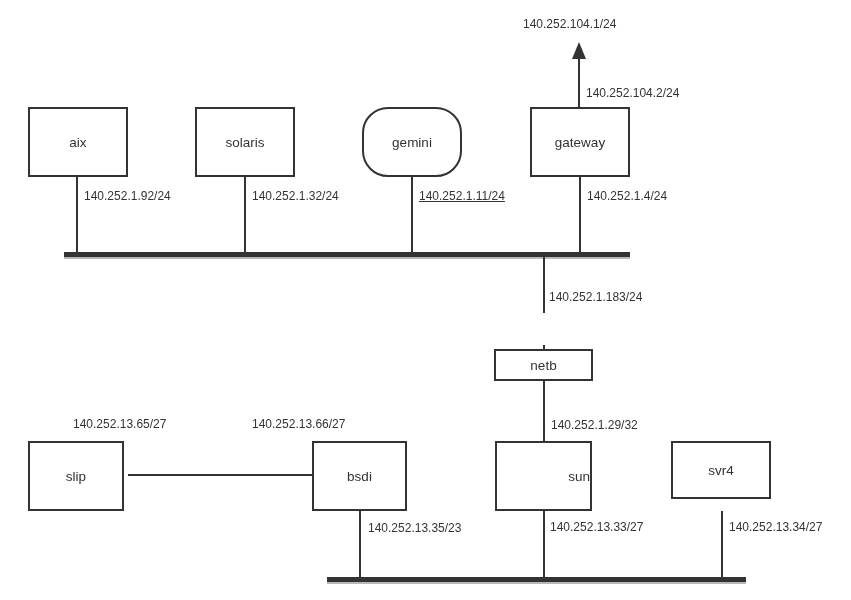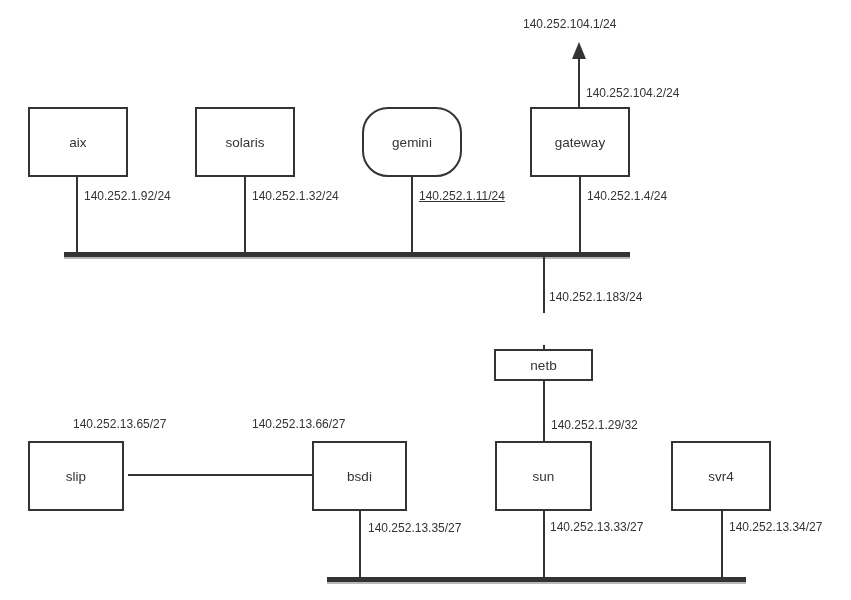--- a/index.html
+++ b/index.html
@@ -64,22 +64,22 @@
     z-index: 2;
   }
   
   #box-aix     { left: 28px;  top: 107px; width: 100px; height: 70px; }
   #box-solaris { left: 195px; top: 107px; width: 100px; height: 70px; }
   #box-gemini  { left: 362px; top: 107px; width: 100px; height: 70px; border-radius: 26px; }
   #box-gateway { left: 530px; top: 107px; width: 100px; height: 70px; }
   #box-netb    { left: 494px; top: 313px; width: 99px;  height: 32px; margin-top: 36px; }
   #box-slip    { left: 28px;  top: 441px; width: 96px; height: 70px; }
   #box-bsdi    { left: 312px; top: 441px; width: 95px;  height: 70px; }
-  #box-sun     { left: 495px; top: 441px; width: 97px;  height: 70px; }
-  #box-svr4    { left: 671px; top: 441px; width: 100px; height: 70px; }
+  #box-sun     { left: 495px; top: 441px; width: 97px;  height: 70px; justify-content: flex-end; }
+  #box-svr4    { left: 671px; top: 441px; width: 100px; height: 58px; }
   
   #arrow-line     { left: 578px; top: 57px;  height: 50px; }
   #arrow-head     { left: 572px; top: 42px; }
   #drop-aix       { left: 76px;  top: 177px; height: 77px; }
   #drop-solaris   { left: 244px; top: 177px; height: 77px; }
   #drop-gemini    { left: 411px; top: 177px; height: 77px; }
   #drop-gateway   { left: 579px; top: 177px; height: 77px; }
   #top-bus        { left: 64px;  top: 252px; width: 566px; }
   #netb-uplink    { left: 543px; top: 257px; height: 56px; }
   #netb-sun-link  { left: 543px; top: 345px; height: 96px; }
@@ -160,19 +160,19 @@
     <span>sun</span>
   </div>
   <div class="box" id="box-svr4">
     <span>svr4</span>
   </div>
 
   <div class="vline" id="drop-bsdi"></div>
   <div class="vline" id="drop-sun"></div>
   <div class="vline" id="drop-svr4"></div>
 
-  <div class="lbl" id="lbl-bsdi-bot-if">140.252.13.35/27</div>
+  <div class="lbl" id="lbl-bsdi-bot-if">140.252.13.35/23</div>
   <div class="lbl" id="lbl-sun-bot-if">140.252.13.33/27</div>
   <div class="lbl" id="lbl-svr4-bot-if">140.252.13.34/27</div>
 
   <div class="bus" id="bottom-bus"></div>
 
 </div>
 
 </body></html>

